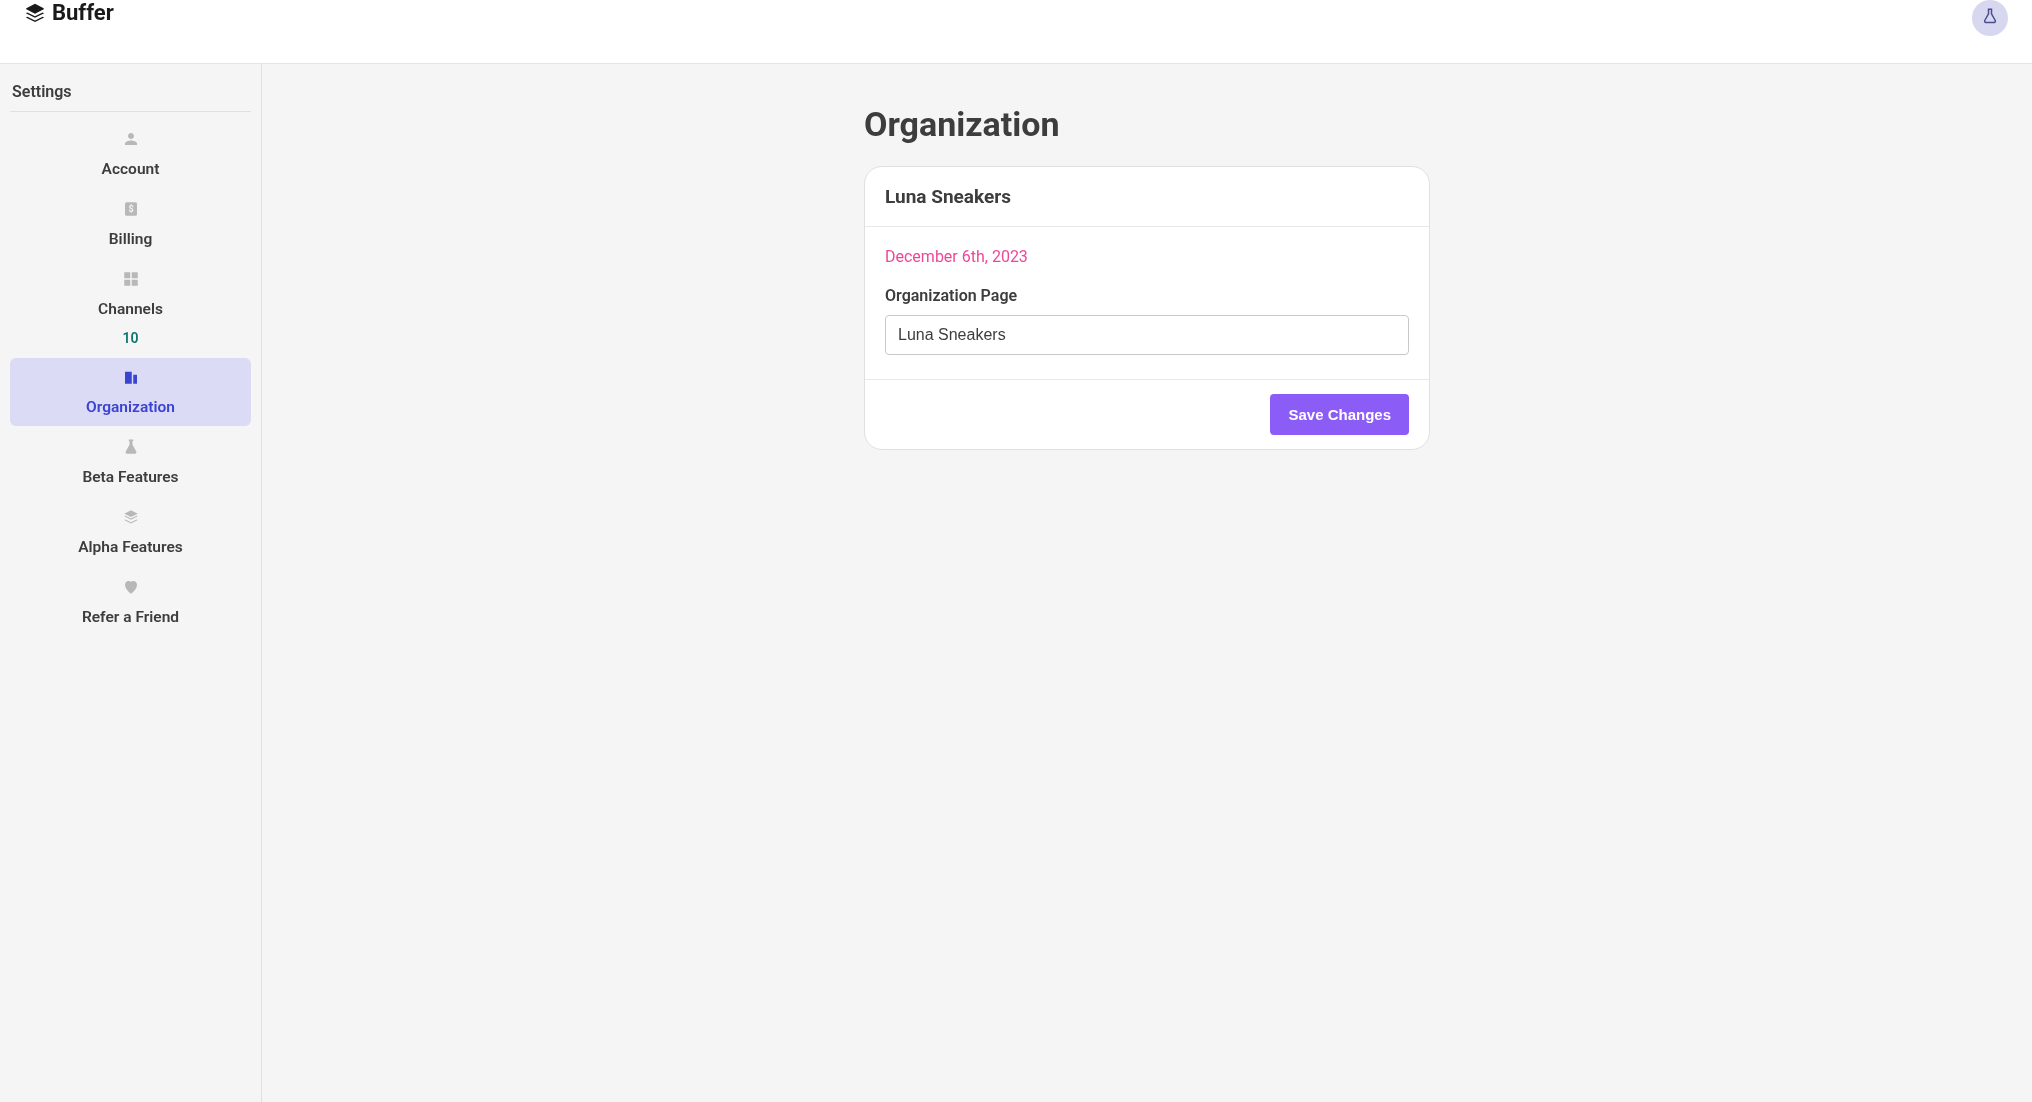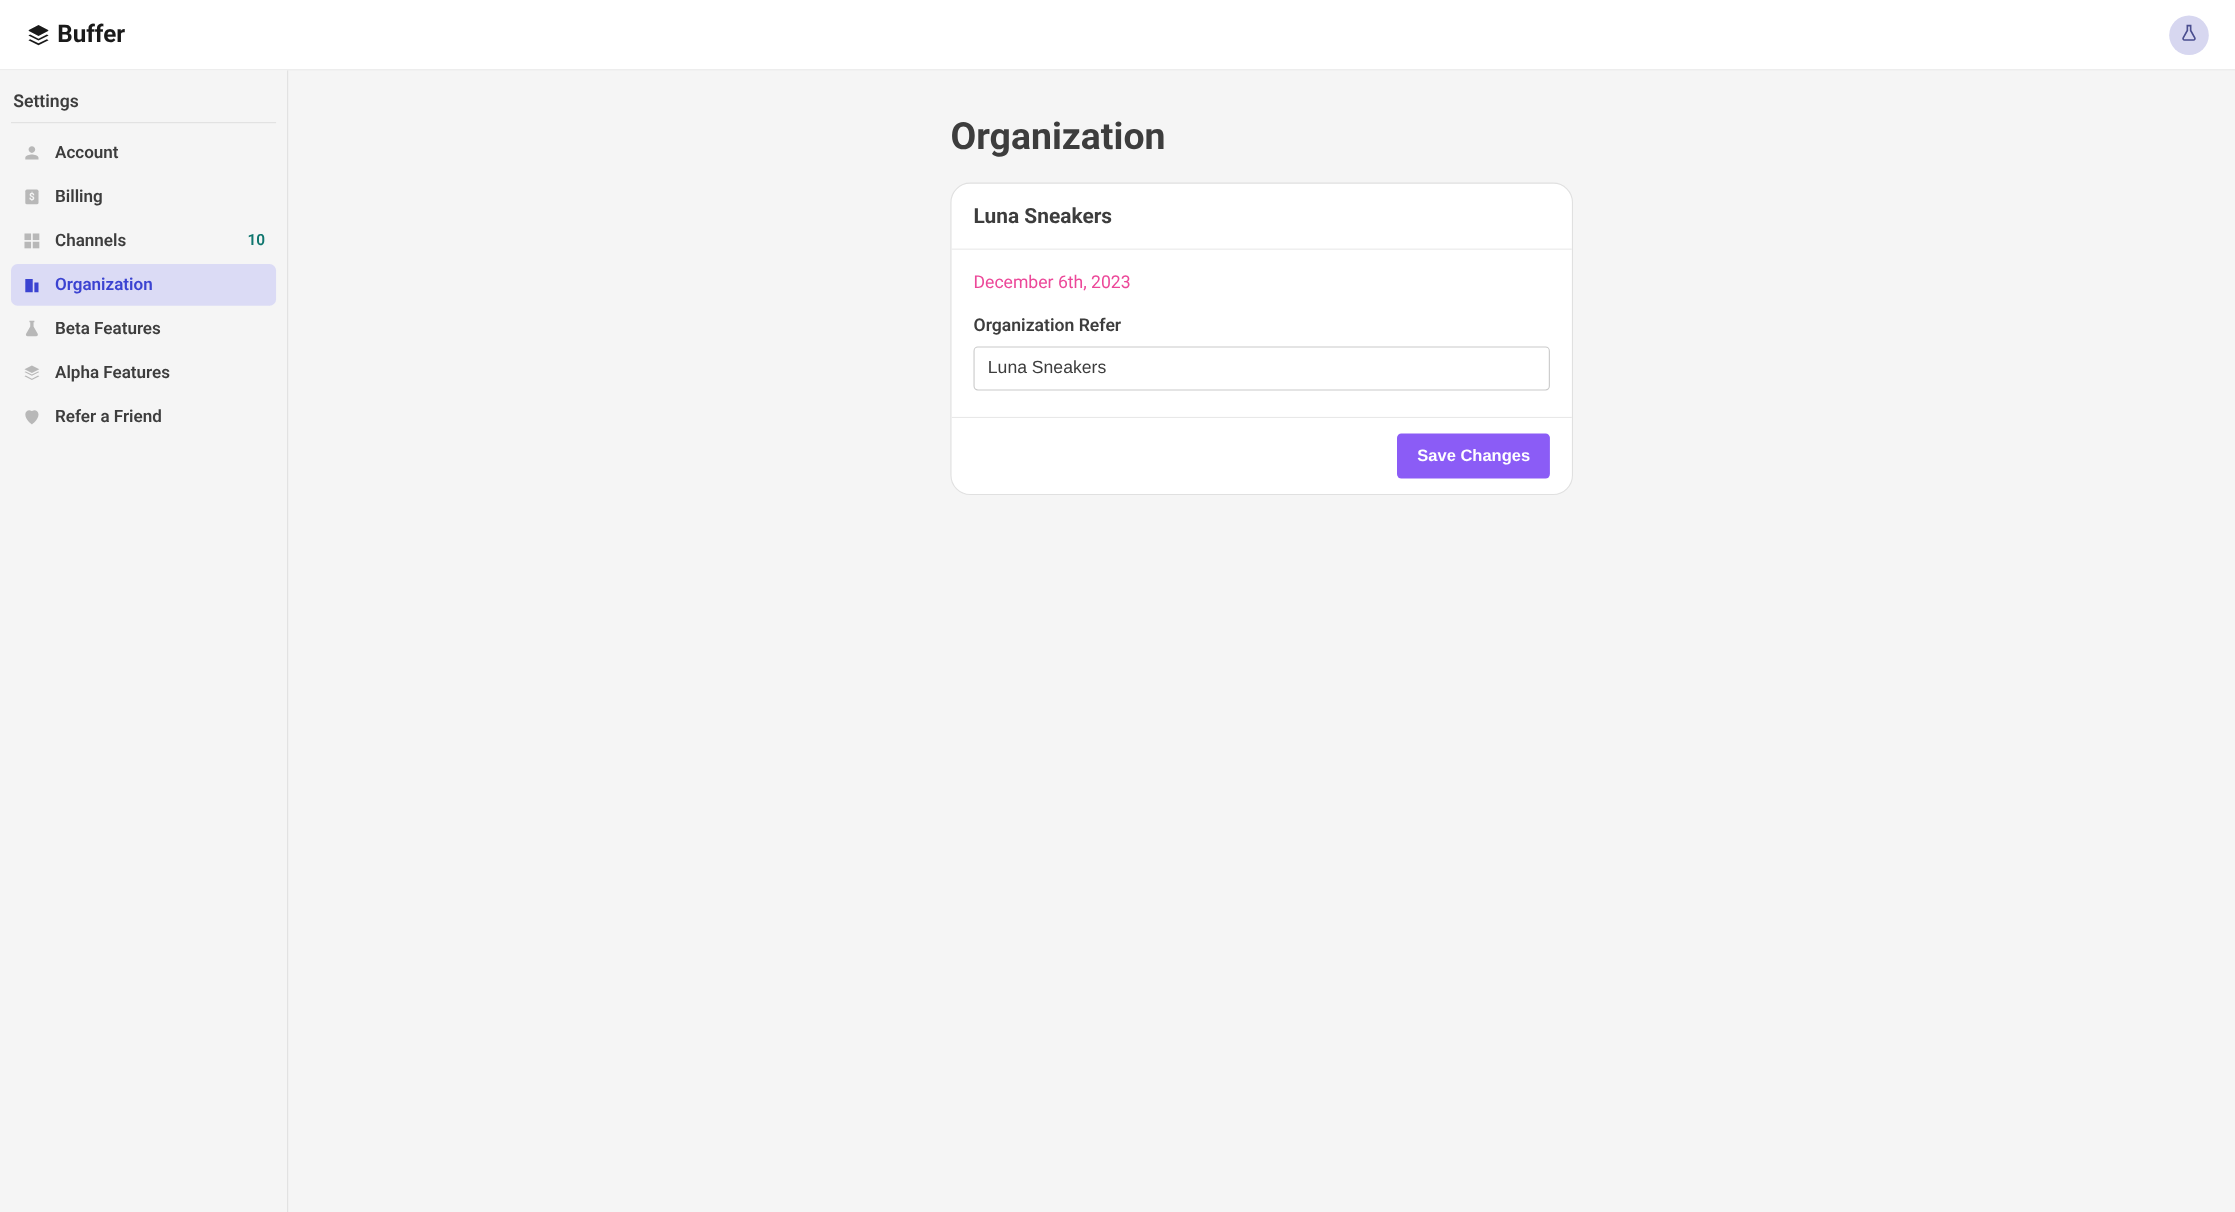--- a/index.html
+++ b/index.html
@@ -7,21 +7,21 @@
       padding: 0;
       box-sizing: border-box;
     }
     body {
       font-family: -apple-system, BlinkMacSystemFont, "Segoe UI", Roboto, Helvetica, Arial, sans-serif;
       background: #f5f5f5;
       color: #3d3d3d;
     }
     .topbar {
       display: flex;
-      align-items: center;
+      align-items: flex-start;
       background: #fff;
       height: 64px;
       padding: 0 24px;
       border-bottom: 1px solid #e6e6e6;
     }
     .logo {
       display: flex;
       align-items: center;
       gap: 6px;
       font-weight: 700;
@@ -77,20 +77,21 @@
       display: flex;
       align-items: center;
       gap: 12px;
       padding: 10px 10px;
       border-radius: 6px;
       cursor: pointer;
       font-weight: 600;
       font-size: 15.5px;
       color: #3d3d3d;
       margin-bottom: 2px;
+      flex-direction: column;
     }
     .sidebar-item.active {
       background: #dbdbf5;
       color: #3b43d1;
     }
     .sidebar-item.active .sidebar-icon svg {
       fill: #3b43d1;
     }
     .sidebar-icon {
       width: 18px;
@@ -277,21 +278,21 @@
     </div>
   </aside>
 
   <main class="main">
     <div class="main-inner">
       <h1 class="page-title">Organization</h1>
       <div class="card">
         <div class="card-header">Luna Sneakers</div>
         <div class="card-body">
           <div class="field-value-static">December 6th, 2023</div>
-          <div class="field-label">Organization Refer</div>
+          <div class="field-label">Organization Page</div>
           <input class="text-input" type="text" value="Luna Sneakers" style="">
         </div>
         <div class="card-footer">
           <button class="save-btn">Save Changes</button>
         </div>
       </div>
     </div>
   </main>
 </div>
 

